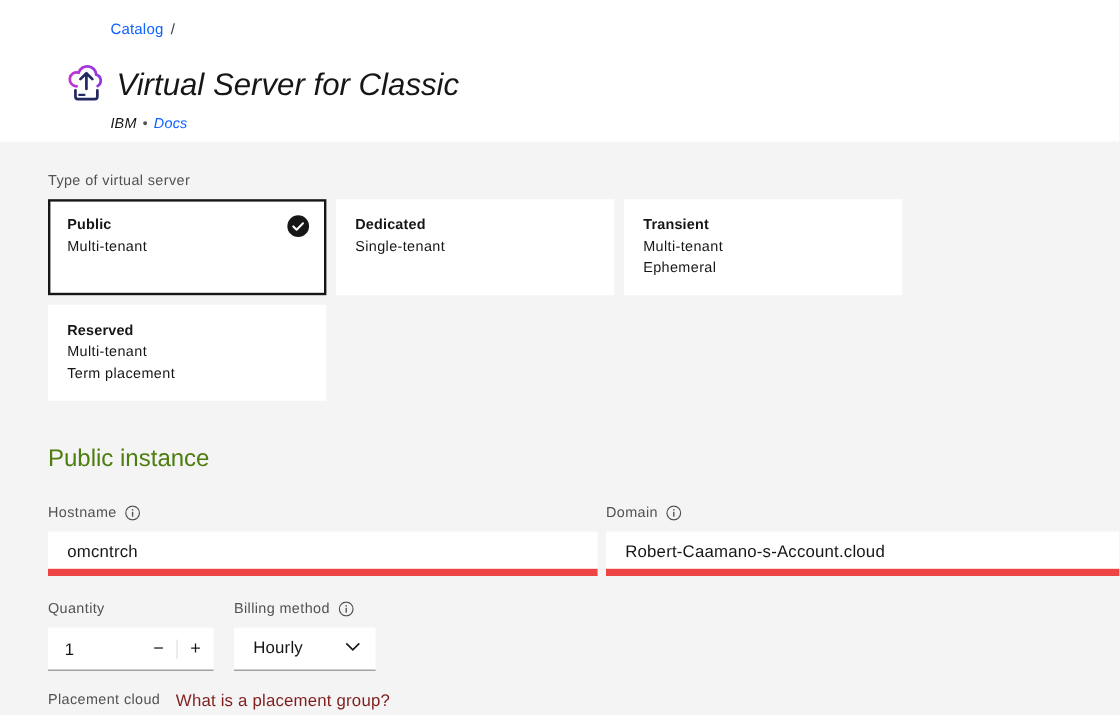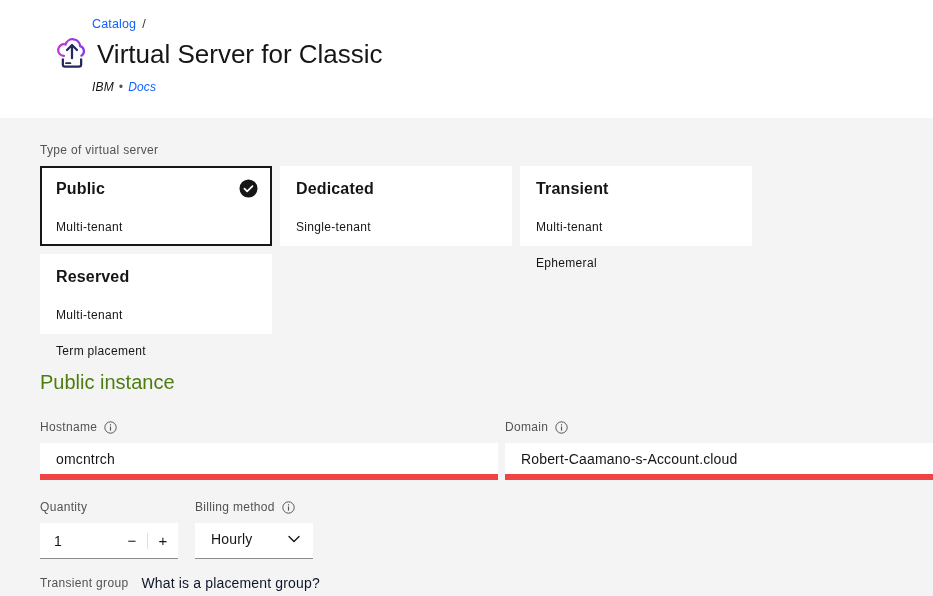--- a/index.html
+++ b/index.html
@@ -14,21 +14,21 @@
   a { text-decoration:none; cursor:pointer; }
 
   
   .header { background:#ffffff; height:118px;padding-left:24px; }
   .breadcrumb {
     padding:17px 0 0 68px;
     font-size:12.5px; letter-spacing:.16px;
   }
   .breadcrumb a { color:#0f62fe; }
   .breadcrumb .sep { color:#393939; margin-left:6px; }
-  .title-row { display:flex; align-items:center; margin:4px 0 0 29px; }
+  .title-row { display:flex; align-items:center; margin:20px 0 0 29px;font-style:italic; }
   .catalog-icon { width:38px; height:38px; margin-right:6px; flex:0 0 auto; }
   h1.page-title { font-size:26px; font-weight:400; color:#161616; letter-spacing:0; }
   .meta-row { margin:7px 0 0 68px; font-size:12px; letter-spacing:.16px; color:#161616;font-style:italic; }
   .meta-row .dot { color:#525252; margin:0 5px; }
   .meta-row a { color:#0f62fe; }
 
   
   .main { padding:25px 0 0 40px; }
 
   .tiles-label { font-size:12px; letter-spacing:.32px; color:#525252; margin-bottom:9px; }
@@ -39,22 +39,22 @@
     gap:8px;
     width:712px;
   }
   .tile {
     background:#ffffff;
     padding:14px 16px;
     position:relative;
     cursor:pointer;
   }
   .tile.selected { outline:2px solid #161616; outline-offset:-2px; }
-  .tile-title { font-size:16px; font-weight:700; color:#161616; letter-spacing:.16px; }
-  .tile-line { font-size:12px; color:#161616; letter-spacing:.32px; margin-top:22px; }
+  .tile-title { font-size:12px; font-weight:700; color:#161616; letter-spacing:.16px; }
+  .tile-line { font-size:12px; color:#161616; letter-spacing:.32px; margin-top:4px; }
   .tile-check { position:absolute; top:13px; right:14px; width:19px; height:19px; }
 
   .section-title { margin-top:37px; font-size:20px; font-weight:400; color:#4d7c0f; }
 
   .field-label {
     display:flex; align-items:center;
     font-size:12px; letter-spacing:.32px; color:#525252;
     margin-bottom:9px;
   }
   .info-icon { width:13px; height:13px; margin-left:7px; display:inline-block; }
@@ -94,21 +94,21 @@
     background:#ffffff; height:36px;
     border-bottom:1px solid #8d8d8d;
     padding:0 13px 4px 16px;
     font-size:14px; letter-spacing:.16px; color:#161616;
     cursor:pointer;
   }
   .chevron-down { width:12px; height:8px; }
 
   .form-row3 { display:flex; align-items:center; margin-top:16px; }
   .placement-label { font-size:12px; letter-spacing:.32px; color:#525252; }
-  .placement-link { font-size:14px; letter-spacing:.16px; color:#0f172a; margin-left:13px; }
+  .placement-link { font-size:14px; letter-spacing:.16px; color:#7f1d1d; margin-left:13px; }
 </style>
 </head>
 <body>
 
 <div class="header">
   <div class="breadcrumb">
     <a>Catalog</a><span class="sep">/</span>
   </div>
   <div class="title-row">
     <svg class="catalog-icon" viewBox="0 0 32 32" fill="none">
@@ -215,17 +215,17 @@
       <div class="select-box">
         <span>Hourly</span>
         <svg class="chevron-down" viewBox="0 0 12 8">
           <path d="M1 1.5 L6 6.5 L11 1.5" stroke="#161616" stroke-width="1.4" fill="none" stroke-linecap="round"></path>
         </svg>
       </div>
     </div>
   </div>
 
   <div class="form-row3">
-    <span class="placement-label">Transient group</span>
+    <span class="placement-label">Placement cloud</span>
     <a class="placement-link">What is a placement group?</a>
   </div>
 
 </div>
 
 </body></html>

